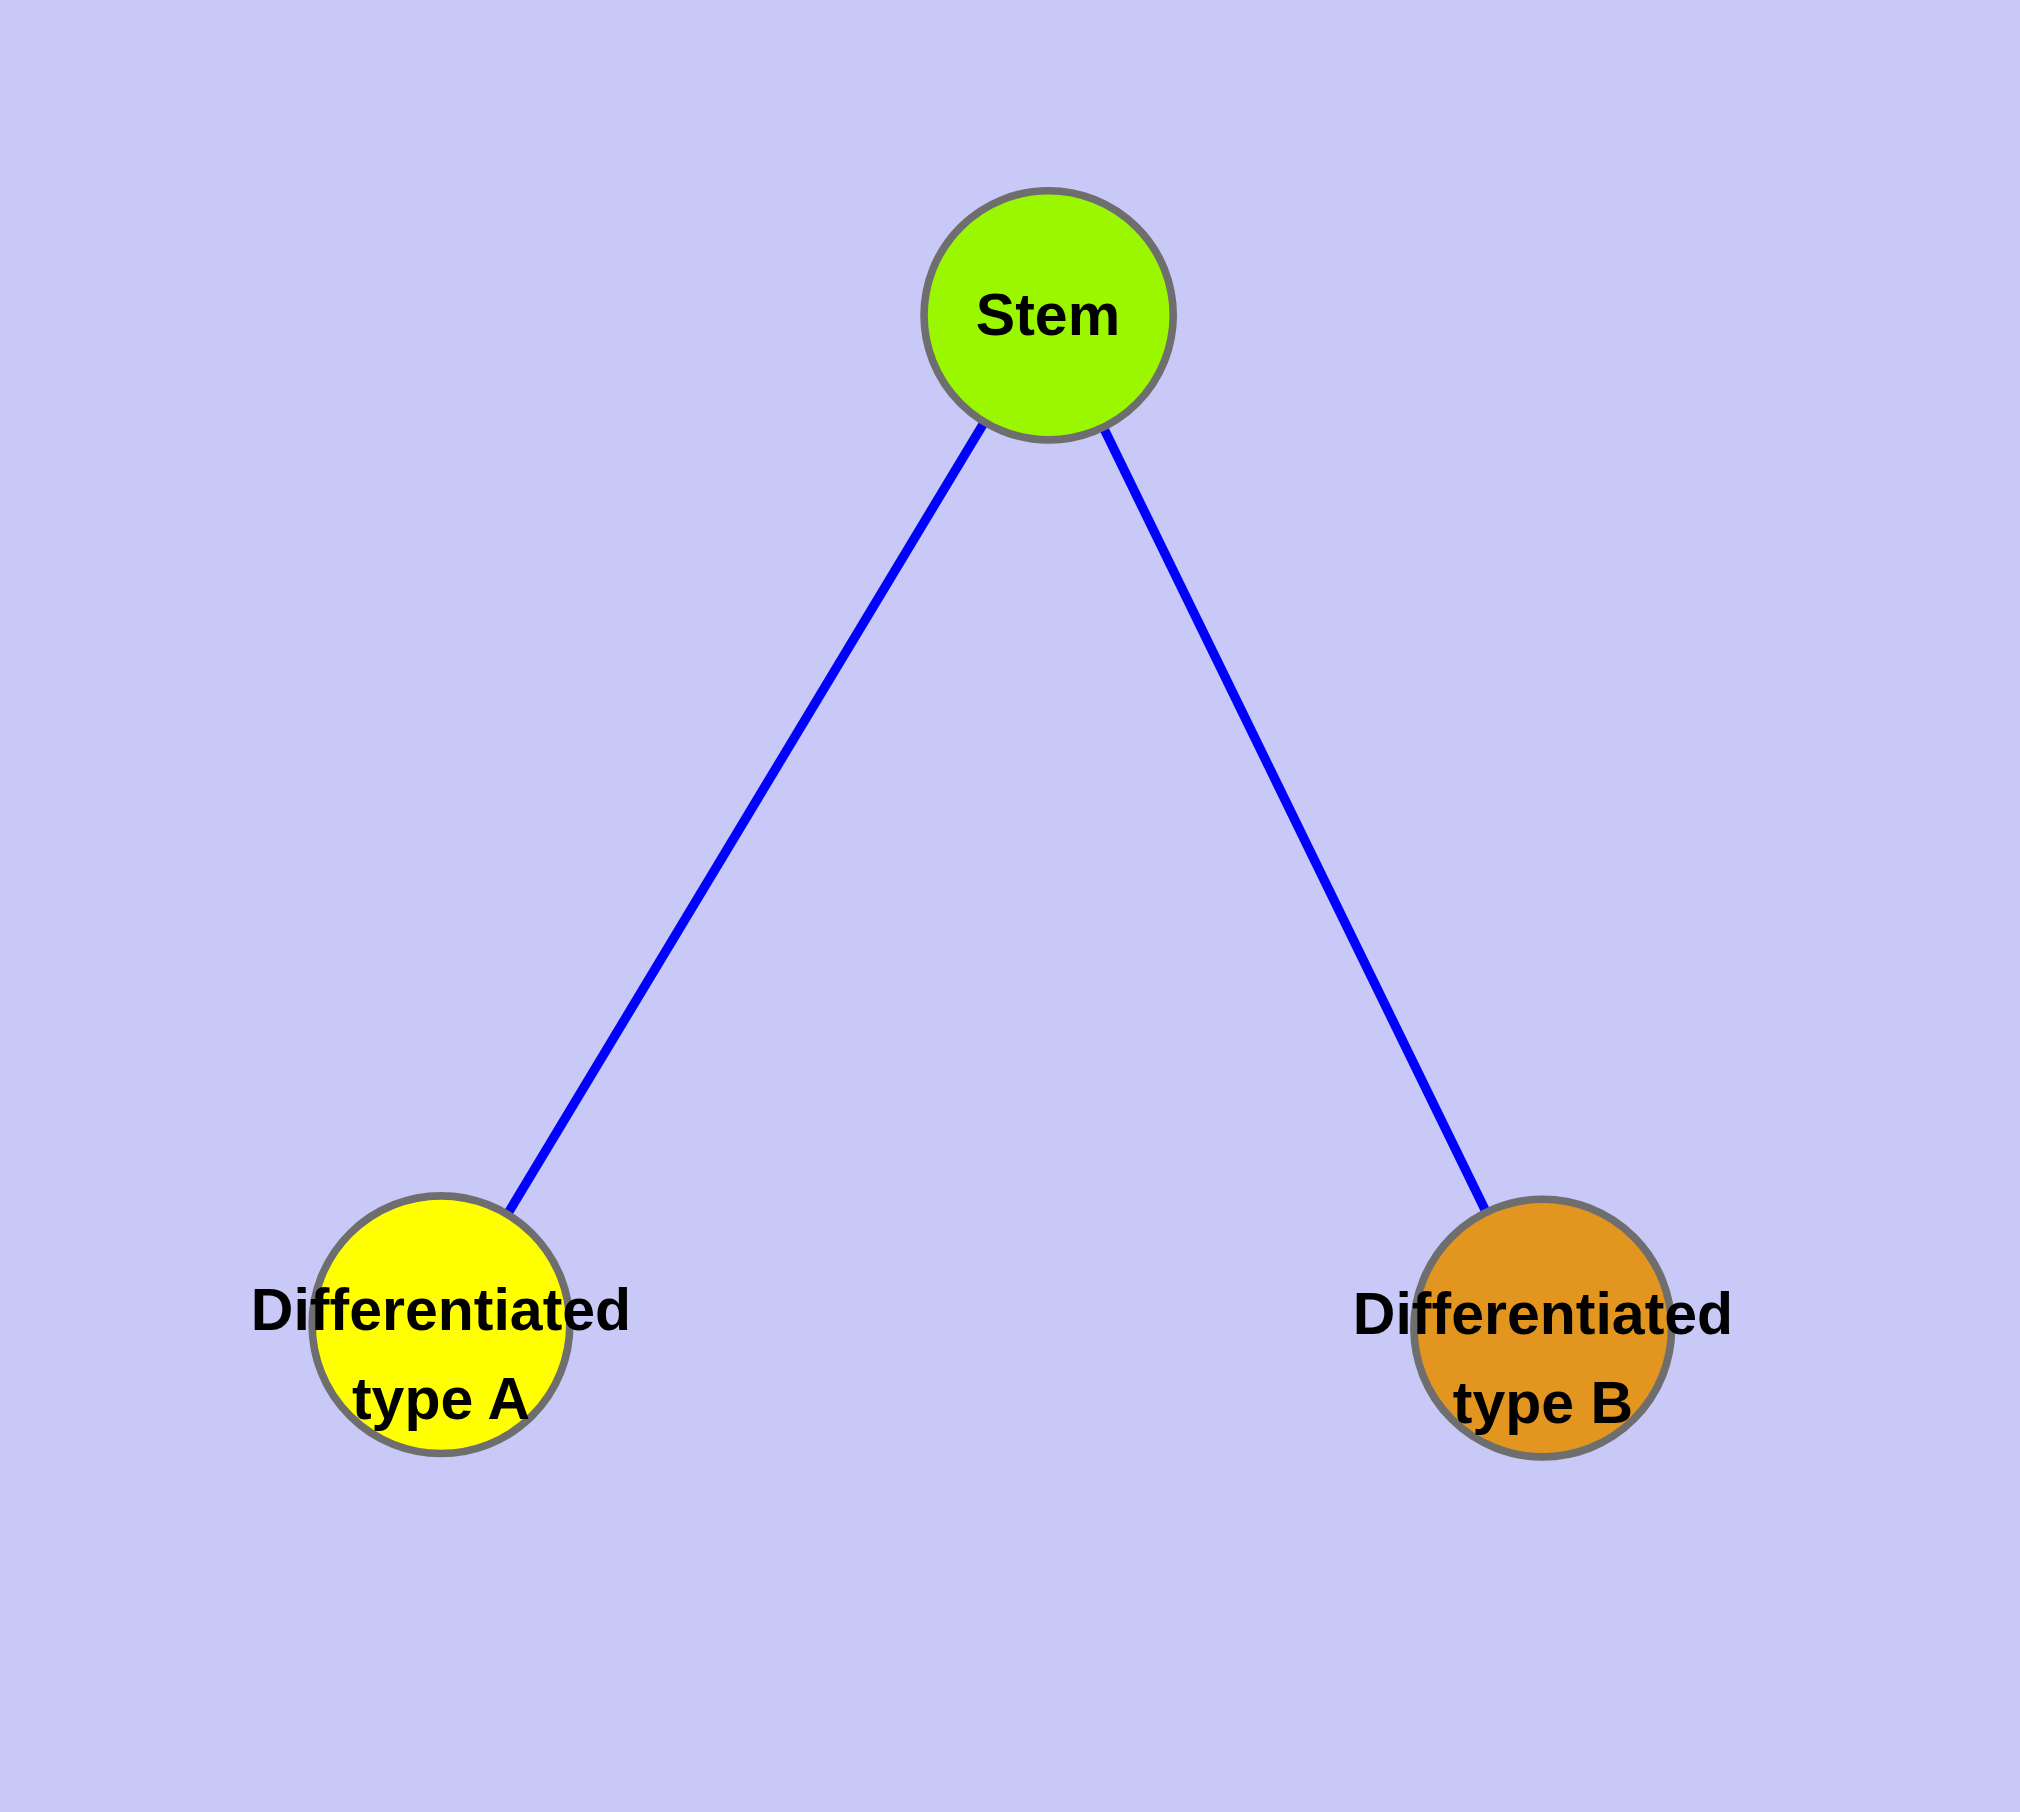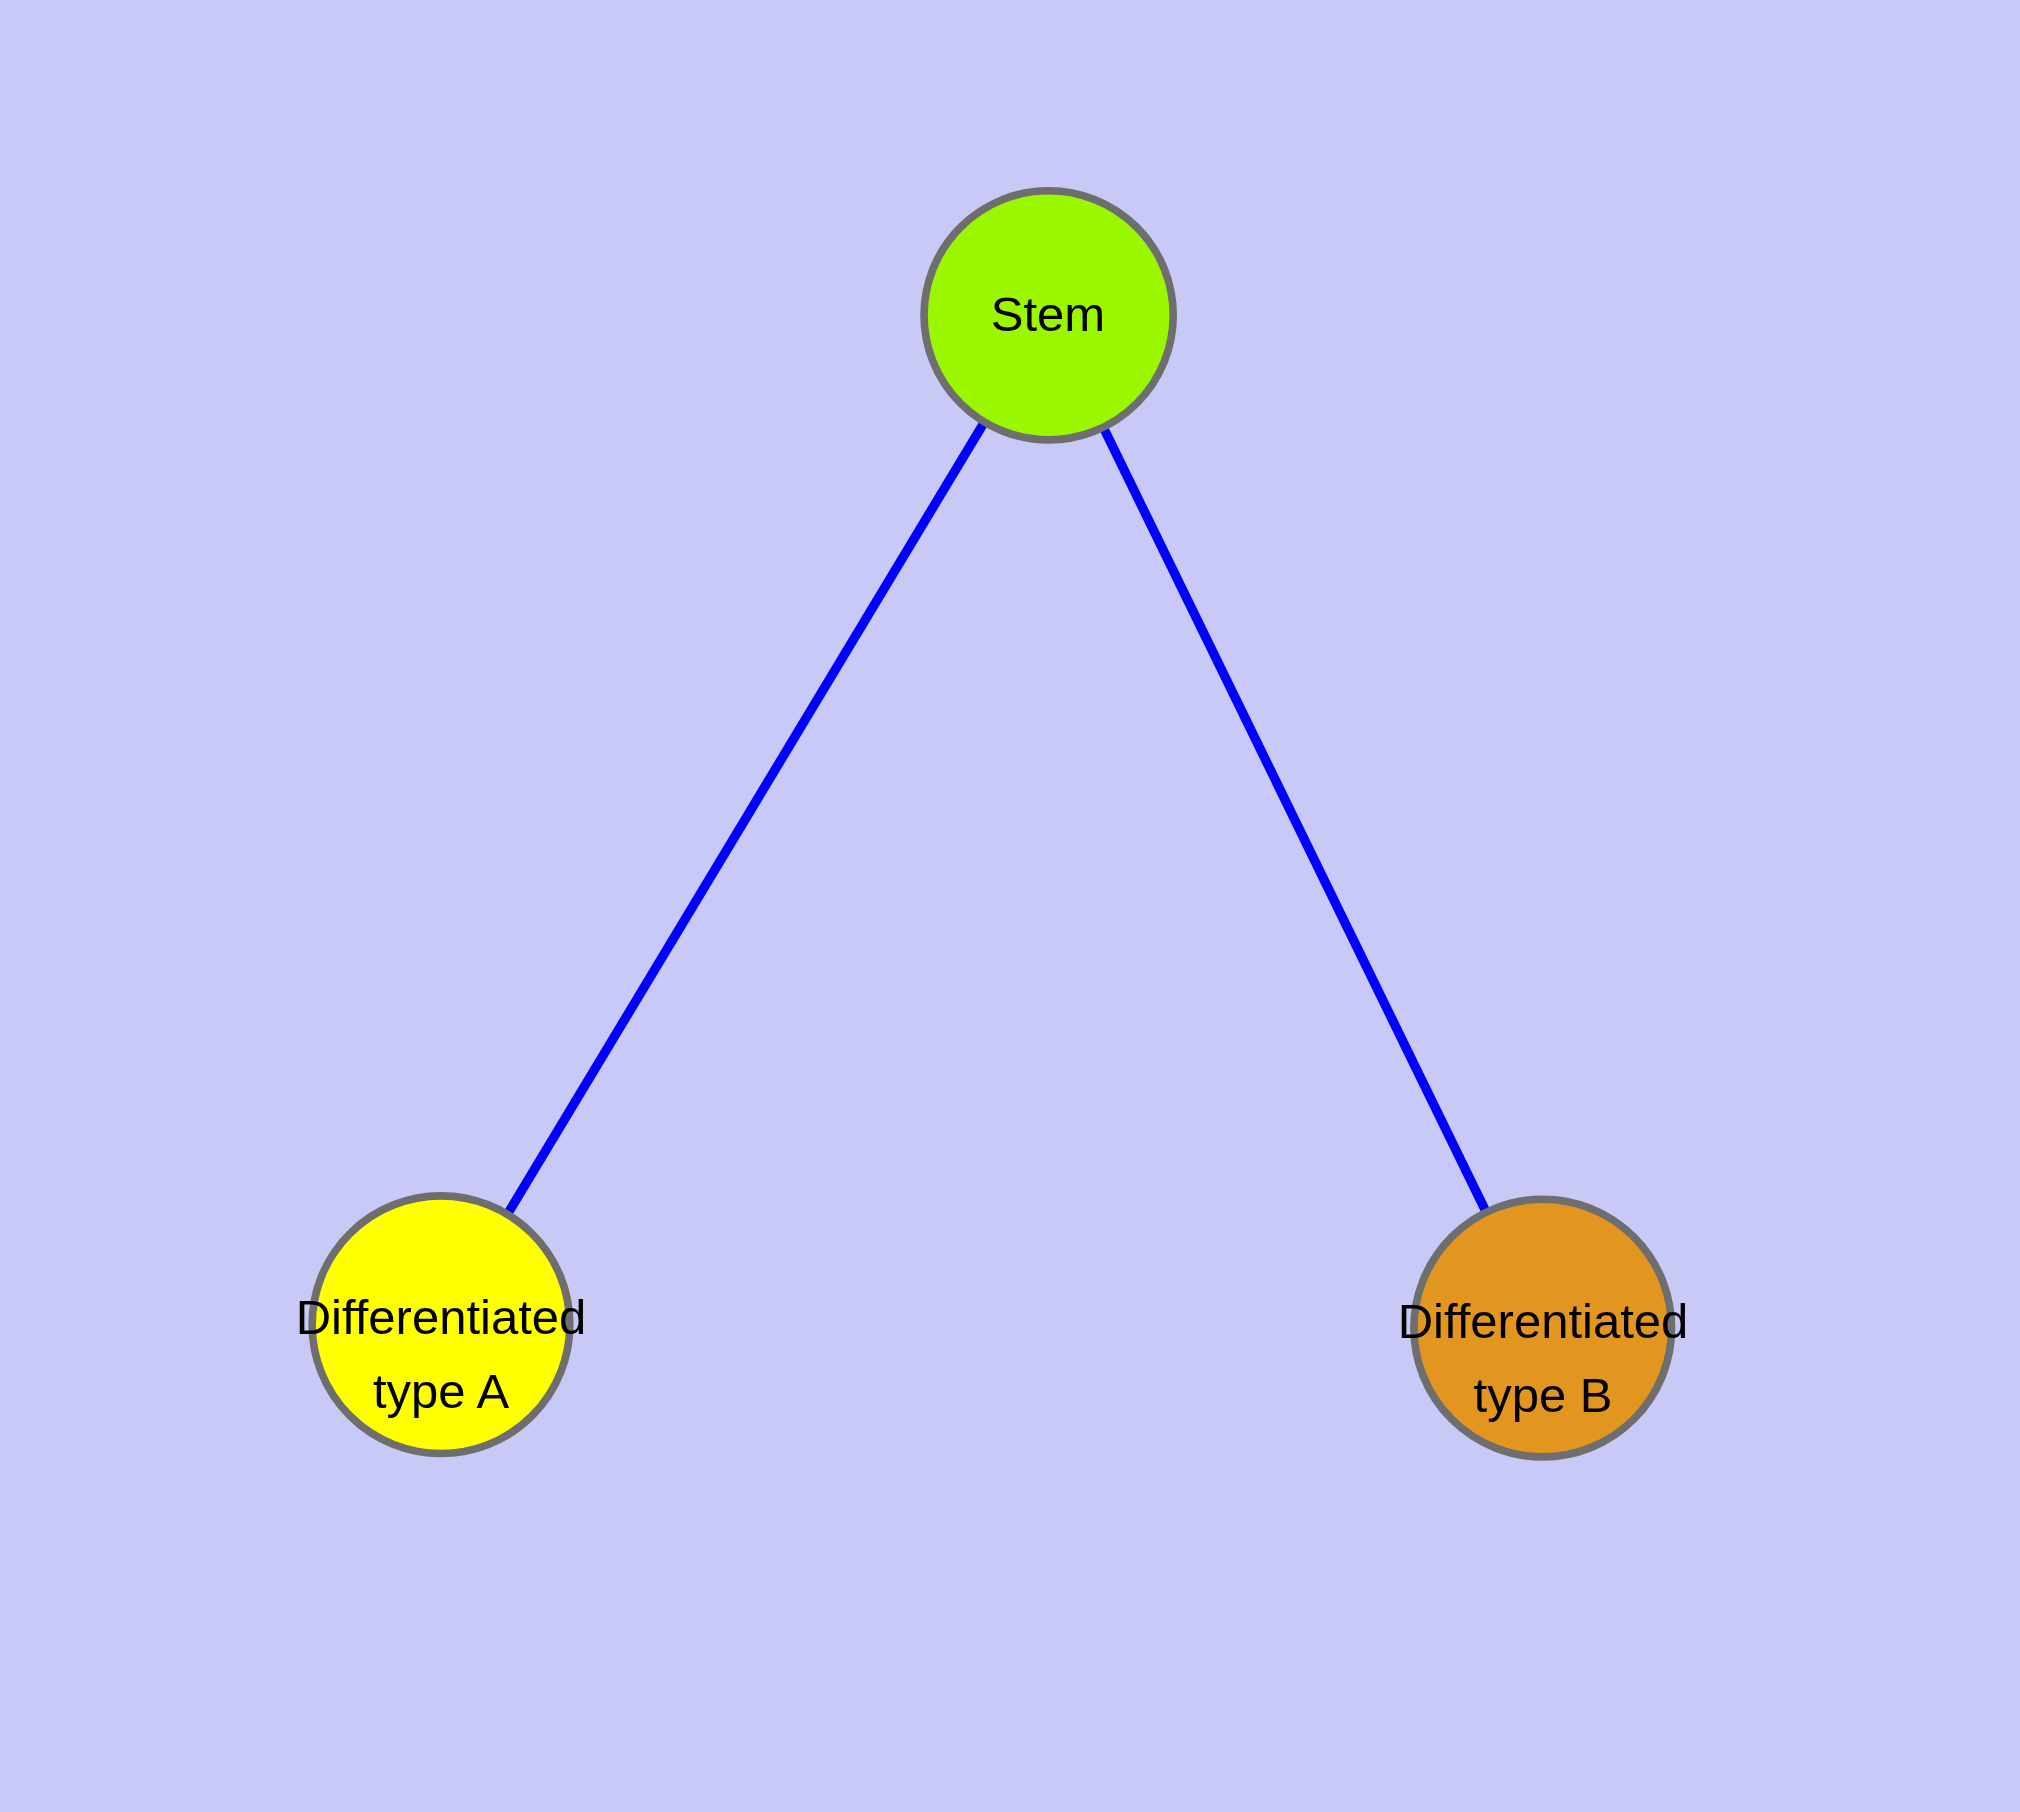--- a/index.html
+++ b/index.html
@@ -23,22 +23,22 @@
     left: 0;
     top: 0;
     width: 2021px;
     height: 1812px;
     display: block;
   }
   .node-label {
     position: absolute;
     transform: translate(-50%, -50%);
     color: #000000;
-    font-weight: normal;
-    font-size: 49px;
+    font-weight: bold;
+    font-size: 59px;
     line-height: 1.5;
     text-align: center;
     white-space: pre-line;
     letter-spacing: 0px;
   }
   #label-stem   { left: 1048px; top: 315px;  }
   #label-type-a { left: 441px;  top: 1354px; }
   #label-type-b { left: 1543px; top: 1358px; }
 </style>
 </head>

